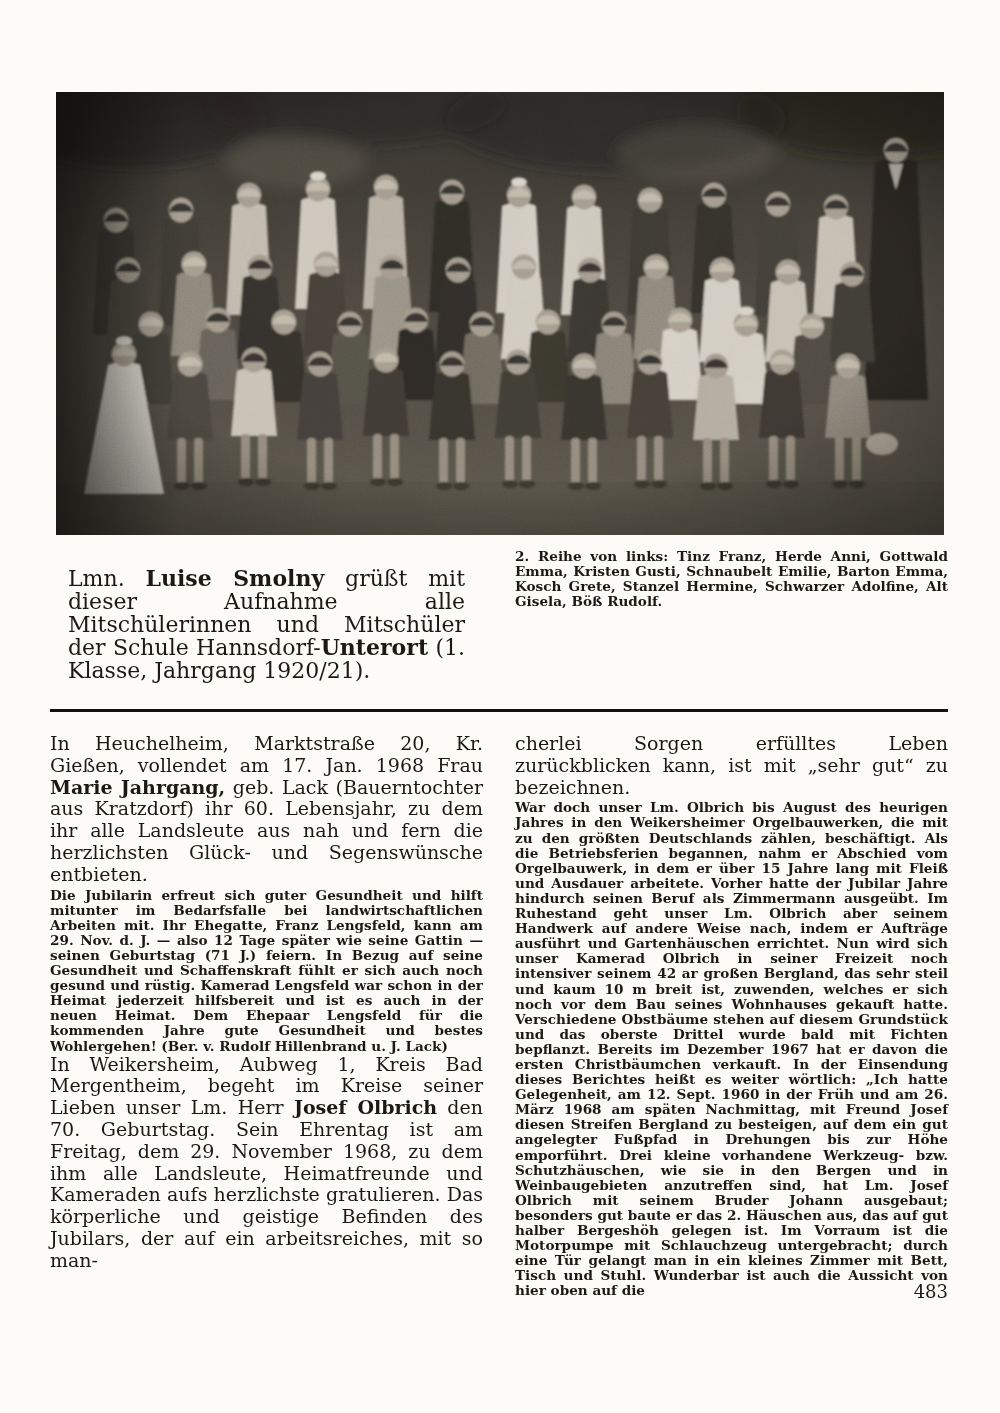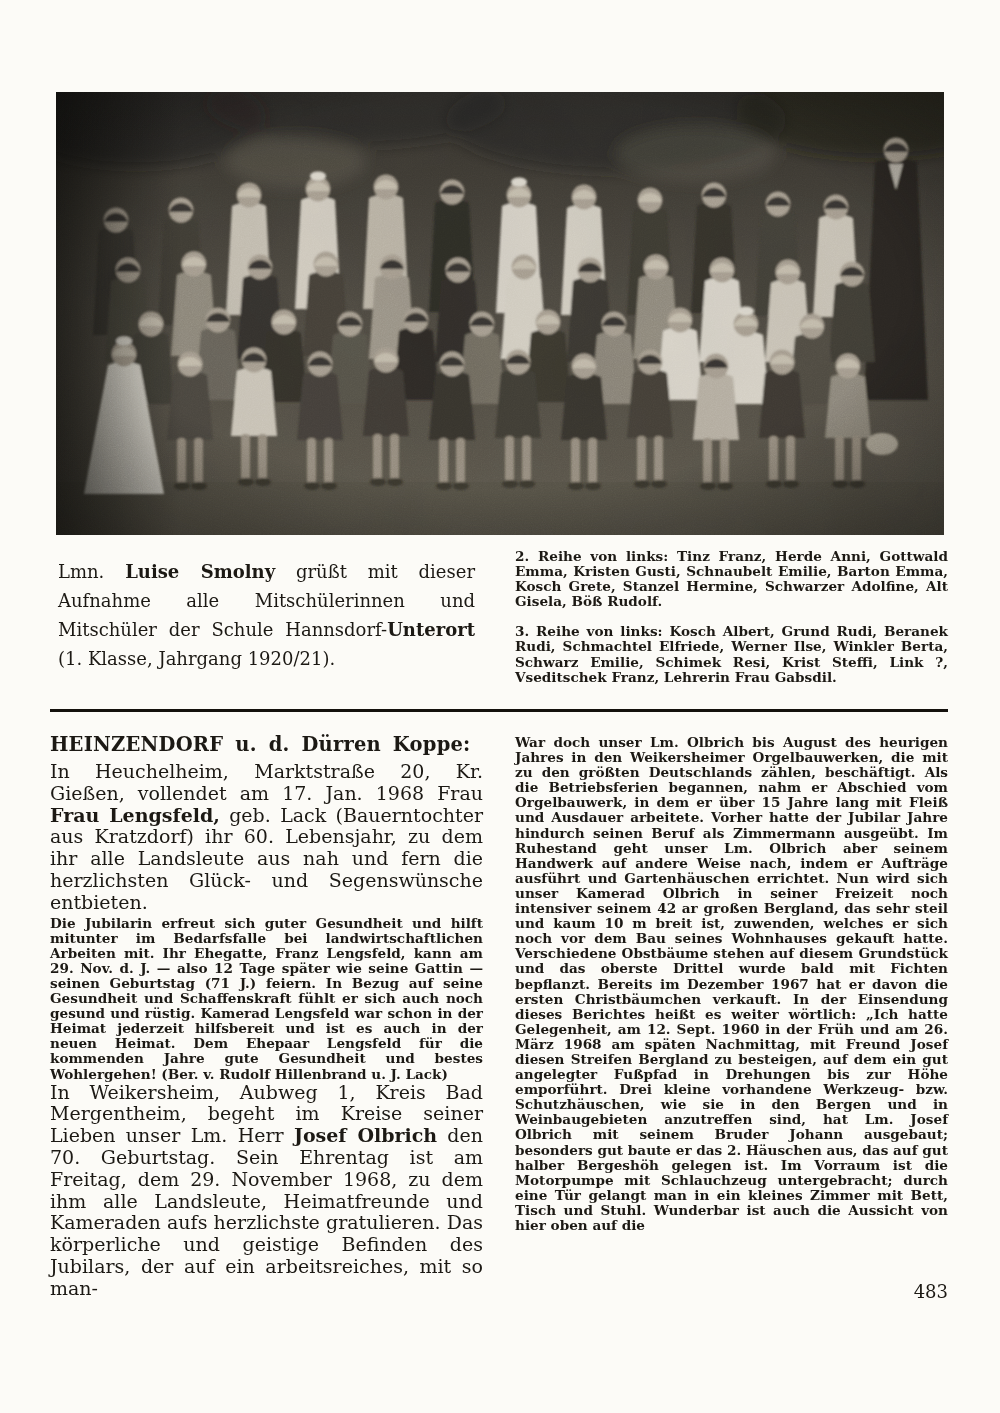--- a/index.html
+++ b/index.html
@@ -6,21 +6,21 @@
   .page{
     position:relative;width:1000px;height:1413px;background:#fcfbf7;
     font-family:"DejaVu Serif","Liberation Serif",serif;color:#1c1914;
     overflow:hidden;
   }
   .photo{position:absolute;left:56px;top:92px;width:888px;height:443px;}
   .photo svg{display:block;width:100%;height:100%;}
 
   .caption{position:absolute;left:50px;top:549px;width:898px;display:flex;gap:32px;}
   .col{width:433px;}
-  .cap-intro{font-size:18px;line-height:29px;text-align:justify;margin:8px;}
+  .cap-intro{font-size:22px;line-height:23px;text-align:justify;margin:18px;}
   .small{font-size:13.6px;line-height:15.1px;font-weight:bold;text-align:justify;margin:0;}
   .cap-left .small{margin-top:3px;}
   .gap-top{margin-top:15px;}
 
   .rule{position:absolute;left:50px;top:709px;width:898px;height:3px;background:#14110d;}
 
   .article{position:absolute;left:50px;top:733px;width:898px;display:flex;gap:32px;}
   .heading{font-size:19.5px;font-weight:bold;margin:0 0 5px 0;word-spacing:5px;letter-spacing:.2px;}
   .big{font-size:19px;line-height:21.8px;text-align:justify;margin:0;}
   .art-small{margin-top:2px;}
@@ -282,32 +282,31 @@
       <rect x="0" y="0" width="888" height="443" filter="url(#grain)" opacity="0.2" style="mix-blend-mode:overlay"></rect>
     </svg>
   </div>
 
   <div class="caption">
     <div class="col cap-left">
       <p class="cap-intro"><span>Lmn. </span><b>Luise Smolny</b><span> grüßt mit dieser Aufnahme alle Mitschülerinnen und Mitschüler der Schule Hannsdorf-</span><b>Unterort</b><span> (1. Klasse, Jahrgang 1920/21).</span></p>
     </div>
     <div class="col cap-right">
       <p class="small">2. Reihe von links: Tinz Franz, Herde Anni, Gottwald Emma, Kristen Gusti, Schnaubelt Emilie, Barton Emma, Kosch Grete, Stanzel Hermine, Schwarzer Adolfine, Alt Gisela, Böß Rudolf.</p>
-      <p class="small gap-top">3. Reihe von links: Kosch Albert, Grund Rudi, Beranek Rudi, Schmachtel Elfriede, Werner Ilse, Winkler Berta, Schwarz Emilie, Schimek Resi, Krist Steffi, Link ?, Vseditschek Franz, Lehrerin Frau Gabsdil.</p>
     </div>
   </div>
 
   <div class="rule"></div>
 
   <div class="article">
     <div class="col">
-      <p class="heading">HEINZENDORF u. d. Dürren Koppe:</p>
-      <p class="big"><span>In Heuchelheim, Marktstraße 20, Kr. Gießen, vollendet am 17. Jan. 1968 Frau </span><b>Frau Lengsfeld,</b><span> geb. Lack (Bauerntochter aus Kratzdorf) ihr 60. Lebensjahr, zu dem ihr alle Landsleute aus nah und fern die herzlichsten Glück- und Segenswünsche entbieten.</span></p>
+      <p class="big"><span>In Heuchelheim, Marktstraße 20, Kr. Gießen, vollendet am 17. Jan. 1968 Frau </span><b>Marie Jahrgang,</b><span> geb. Lack (Bauerntochter aus Kratzdorf) ihr 60. Lebensjahr, zu dem ihr alle Landsleute aus nah und fern die herzlichsten Glück- und Segenswünsche entbieten.</span></p>
       <p class="small art-small">Die Jubilarin erfreut sich guter Gesundheit und hilft mitunter im Bedarfsfalle bei landwirtschaftlichen Arbeiten mit. Ihr Ehegatte, Franz Lengsfeld, kann am 29. Nov. d. J. — also 12 Tage später wie seine Gattin — seinen Geburtstag (71 J.) feiern. In Bezug auf seine Gesundheit und Schaffenskraft fühlt er sich auch noch gesund und rüstig. Kamerad Lengsfeld war schon in der Heimat jederzeit hilfsbereit und ist es auch in der neuen Heimat. Dem Ehepaar Lengsfeld für die kommenden Jahre gute Gesundheit und bestes Wohlergehen! (Ber. v. Rudolf Hillenbrand u. J. Lack)</p>
       <p class="big"><span>In Weikersheim, Aubweg 1, Kreis Bad Mergentheim, begeht im Kreise seiner Lieben unser Lm. Herr </span><b>Josef Olbrich</b><span> den 70. Geburtstag. Sein Ehrentag ist am Freitag, dem 29. November 1968, zu dem ihm alle Landsleute, Heimatfreunde und Kameraden aufs herzlichste gratulieren. Das körperliche und geistige Befinden des Jubilars, der auf ein arbeitsreiches, mit so man-</span></p>
     </div>
     <div class="col">
+      <p class="big">cherlei Sorgen erfülltes Leben zurückblicken kann, ist mit „sehr gut“ zu bezeichnen.</p>
       <p class="small art-small">War doch unser Lm. Olbrich bis August des heurigen Jahres in den Weikersheimer Orgelbauwerken, die mit zu den größten Deutschlands zählen, beschäftigt. Als die Betriebsferien begannen, nahm er Abschied vom Orgelbauwerk, in dem er über 15 Jahre lang mit Fleiß und Ausdauer arbeitete. Vorher hatte der Jubilar Jahre hindurch seinen Beruf als Zimmermann ausgeübt. Im Ruhestand geht unser Lm. Olbrich aber seinem Handwerk auf andere Weise nach, indem er Aufträge ausführt und Gartenhäuschen errichtet. Nun wird sich unser Kamerad Olbrich in seiner Freizeit noch intensiver seinem 42 ar großen Bergland, das sehr steil und kaum 10 m breit ist, zuwenden, welches er sich noch vor dem Bau seines Wohnhauses gekauft hatte. Verschiedene Obstbäume stehen auf diesem Grundstück und das oberste Drittel wurde bald mit Fichten bepflanzt. Bereits im Dezember 1967 hat er davon die ersten Christbäumchen verkauft. In der Einsendung dieses Berichtes heißt es weiter wörtlich: „Ich hatte Gelegenheit, am 12. Sept. 1960 in der Früh und am 26. März 1968 am späten Nachmittag, mit Freund Josef diesen Streifen Bergland zu besteigen, auf dem ein gut angelegter Fußpfad in Drehungen bis zur Höhe emporführt. Drei kleine vorhandene Werkzeug- bzw. Schutzhäuschen, wie sie in den Bergen und in Weinbaugebieten anzutreffen sind, hat Lm. Josef Olbrich mit seinem Bruder Johann ausgebaut; besonders gut baute er das 2. Häuschen aus, das auf gut halber Bergeshöh gelegen ist. Im Vorraum ist die Motorpumpe mit Schlauchzeug untergebracht; durch eine Tür gelangt man in ein kleines Zimmer mit Bett, Tisch und Stuhl. Wunderbar ist auch die Aussicht von hier oben auf die</p>
     </div>
   </div>
 
   <div class="pageno">483</div>
 </div>
 
 </body></html>

